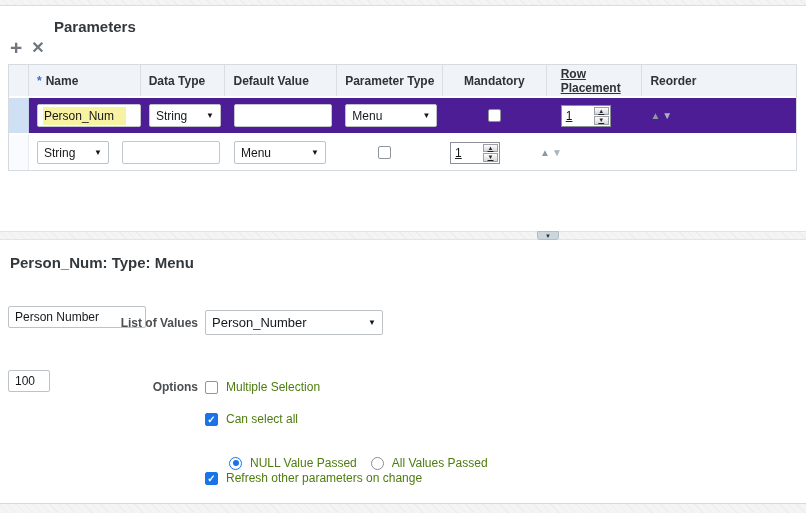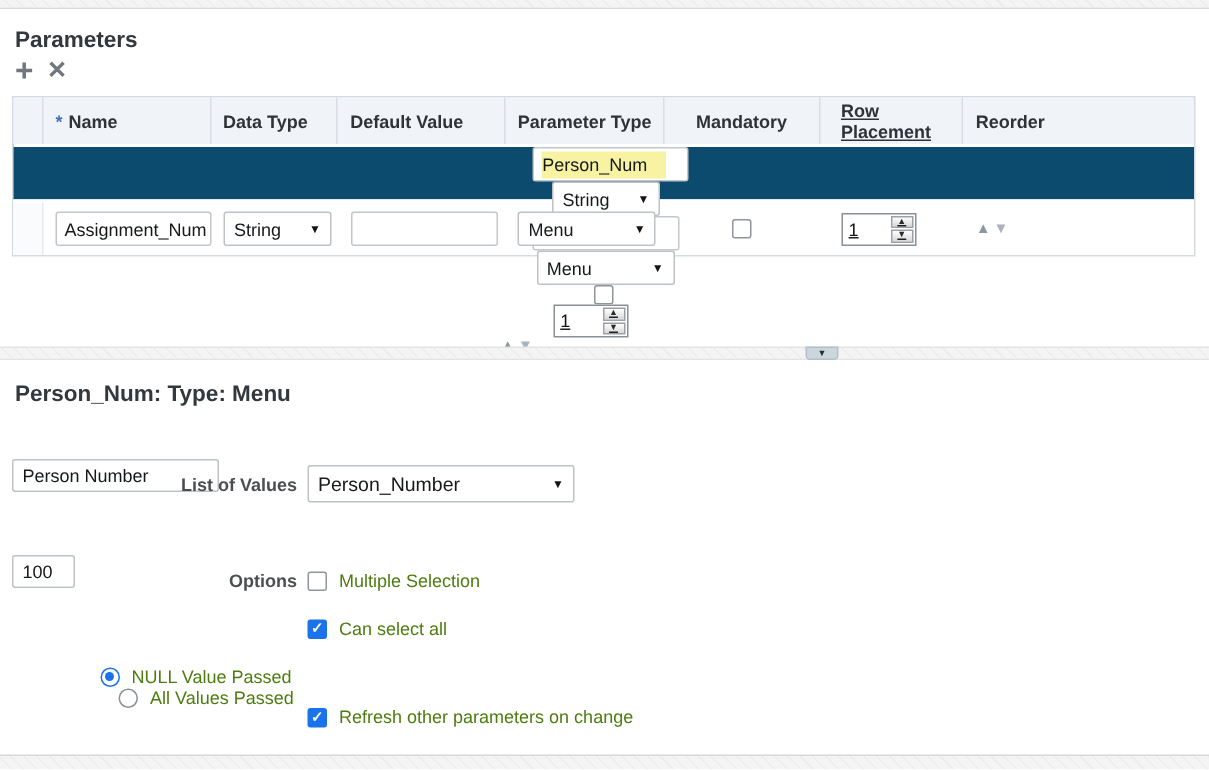--- a/index.html
+++ b/index.html
@@ -9,38 +9,38 @@
     background:#fff; font-family:"Liberation Sans", sans-serif; color:#1d2125;
   }
   .hatch-bar {
     position:absolute; left:0; width:806px;
     background:repeating-linear-gradient(45deg,#f4f4f4 0 5px,#ededed 5px 6px);
   }
   .top-bar { top:0; height:6px; border-bottom:1px solid #dcdcdc; }
   .bottom-bar { top:503px; height:10px; border-top:1px solid #d8d8d8; }
 
   .section-title { position:absolute; left:10px; font-size:15px; font-weight:bold; color:#33383d; }
-  .t1 { top:18px; }
+  .t1 { top:18px;margin-left:44px; }
   .t2 { top:254px; }
 
   .toolbar { position:absolute; left:10px; top:38px; display:flex; gap:9px; align-items:center; }
   .tb-icon { color:#6f767d; font-weight:bold; cursor:pointer; }
   .tb-add { font-size:21px; line-height:20px; }
   .tb-del { font-size:16px; line-height:20px; }
 
   
   .ptable { position:absolute; left:8px; top:64px; width:789px; border:1px solid #d5dae0; background:#fff; }
   .prow { display:flex; }
   .phead { background:#f0f3f7; height:31px; }
   .phead .cell { border-right:1px solid #d9dee4; font-weight:bold; font-size:12px; color:#2f3338;
                  display:flex; align-items:center; padding-left:8px; }
   .phead .cell:last-child { border-right:none; }
   .pbody { height:37px; border-top:2px solid #fff; align-items:center; }
   .pbody .cell { display:flex; align-items:center; padding-left:8px; height:100%; }
-  .row-selected { background:#0c4a6e;flex-direction:column; }
+  .row-selected { background:#4c1d95; }
   .row-plain { background:#fff; }
   .c0 { width:20px; padding-left:0 !important; }
   .row-selected .c0 { background:#cfe0f4; border-right:1px solid #c3d4e8; }
   .row-plain .c0 { background:#fafbfc; border-right:1px solid #e7ebef; }
   .c1 { width:112px; } .c2 { width:85px; } .c3 { width:112px; }
   .c4 { width:106px; } .c5 { width:104px; justify-content:center; padding-left:0 !important; }
   .c6 { width:96px; padding-left:14px !important;text-decoration:underline; } .c7 { width:154px; }
   .req { color:#3f6fbf; margin-right:4px; font-weight:bold; }
 
   .tin { height:23px; border:1px solid #c2c7cc; border-radius:2px; background:#fff;
@@ -162,25 +162,20 @@
       <div class="cell c7">
         <span class="reorder">
           <span class="ro-up">▲</span>
           <span class="ro-down">▼</span>
         </span>
       </div>
     </div>
 
     <div class="prow pbody row-plain">
       <div class="cell c0"></div>
-      <div class="cell c1">
-        <div class="tin in-name">
-          <span>Assignment_Num</span>
-        </div>
-      </div>
       <div class="cell c2">
         <div class="dd dd-sm">
           <span>String</span>
           <span class="arr">▼</span>
         </div>
       </div>
       <div class="cell c3">
         <div class="tin in-def">
           <span></span>
         </div>
@@ -244,21 +239,21 @@
     <div class="cb"></div>
     <span class="opt-label">Multiple Selection</span>
   </div>
 
   <div class="frow" style="top:412px;">
     <span class="flabel"></span>
     <div class="cb checked">✓</div>
     <span class="opt-label">Can select all</span>
   </div>
 
-  <div class="frow" style="top:444px; margin-left:24px;flex-direction:column;">
+  <div class="frow" style="top:456px; margin-left:24px;">
     <span class="flabel"></span>
     <span class="radio-group">
       <span class="radio selected"></span>
       <span class="opt-label">NULL Value Passed</span>
     </span>
     <span class="radio-group rg2">
       <span class="radio"></span>
       <span class="opt-label">All Values Passed</span>
     </span>
   </div>

